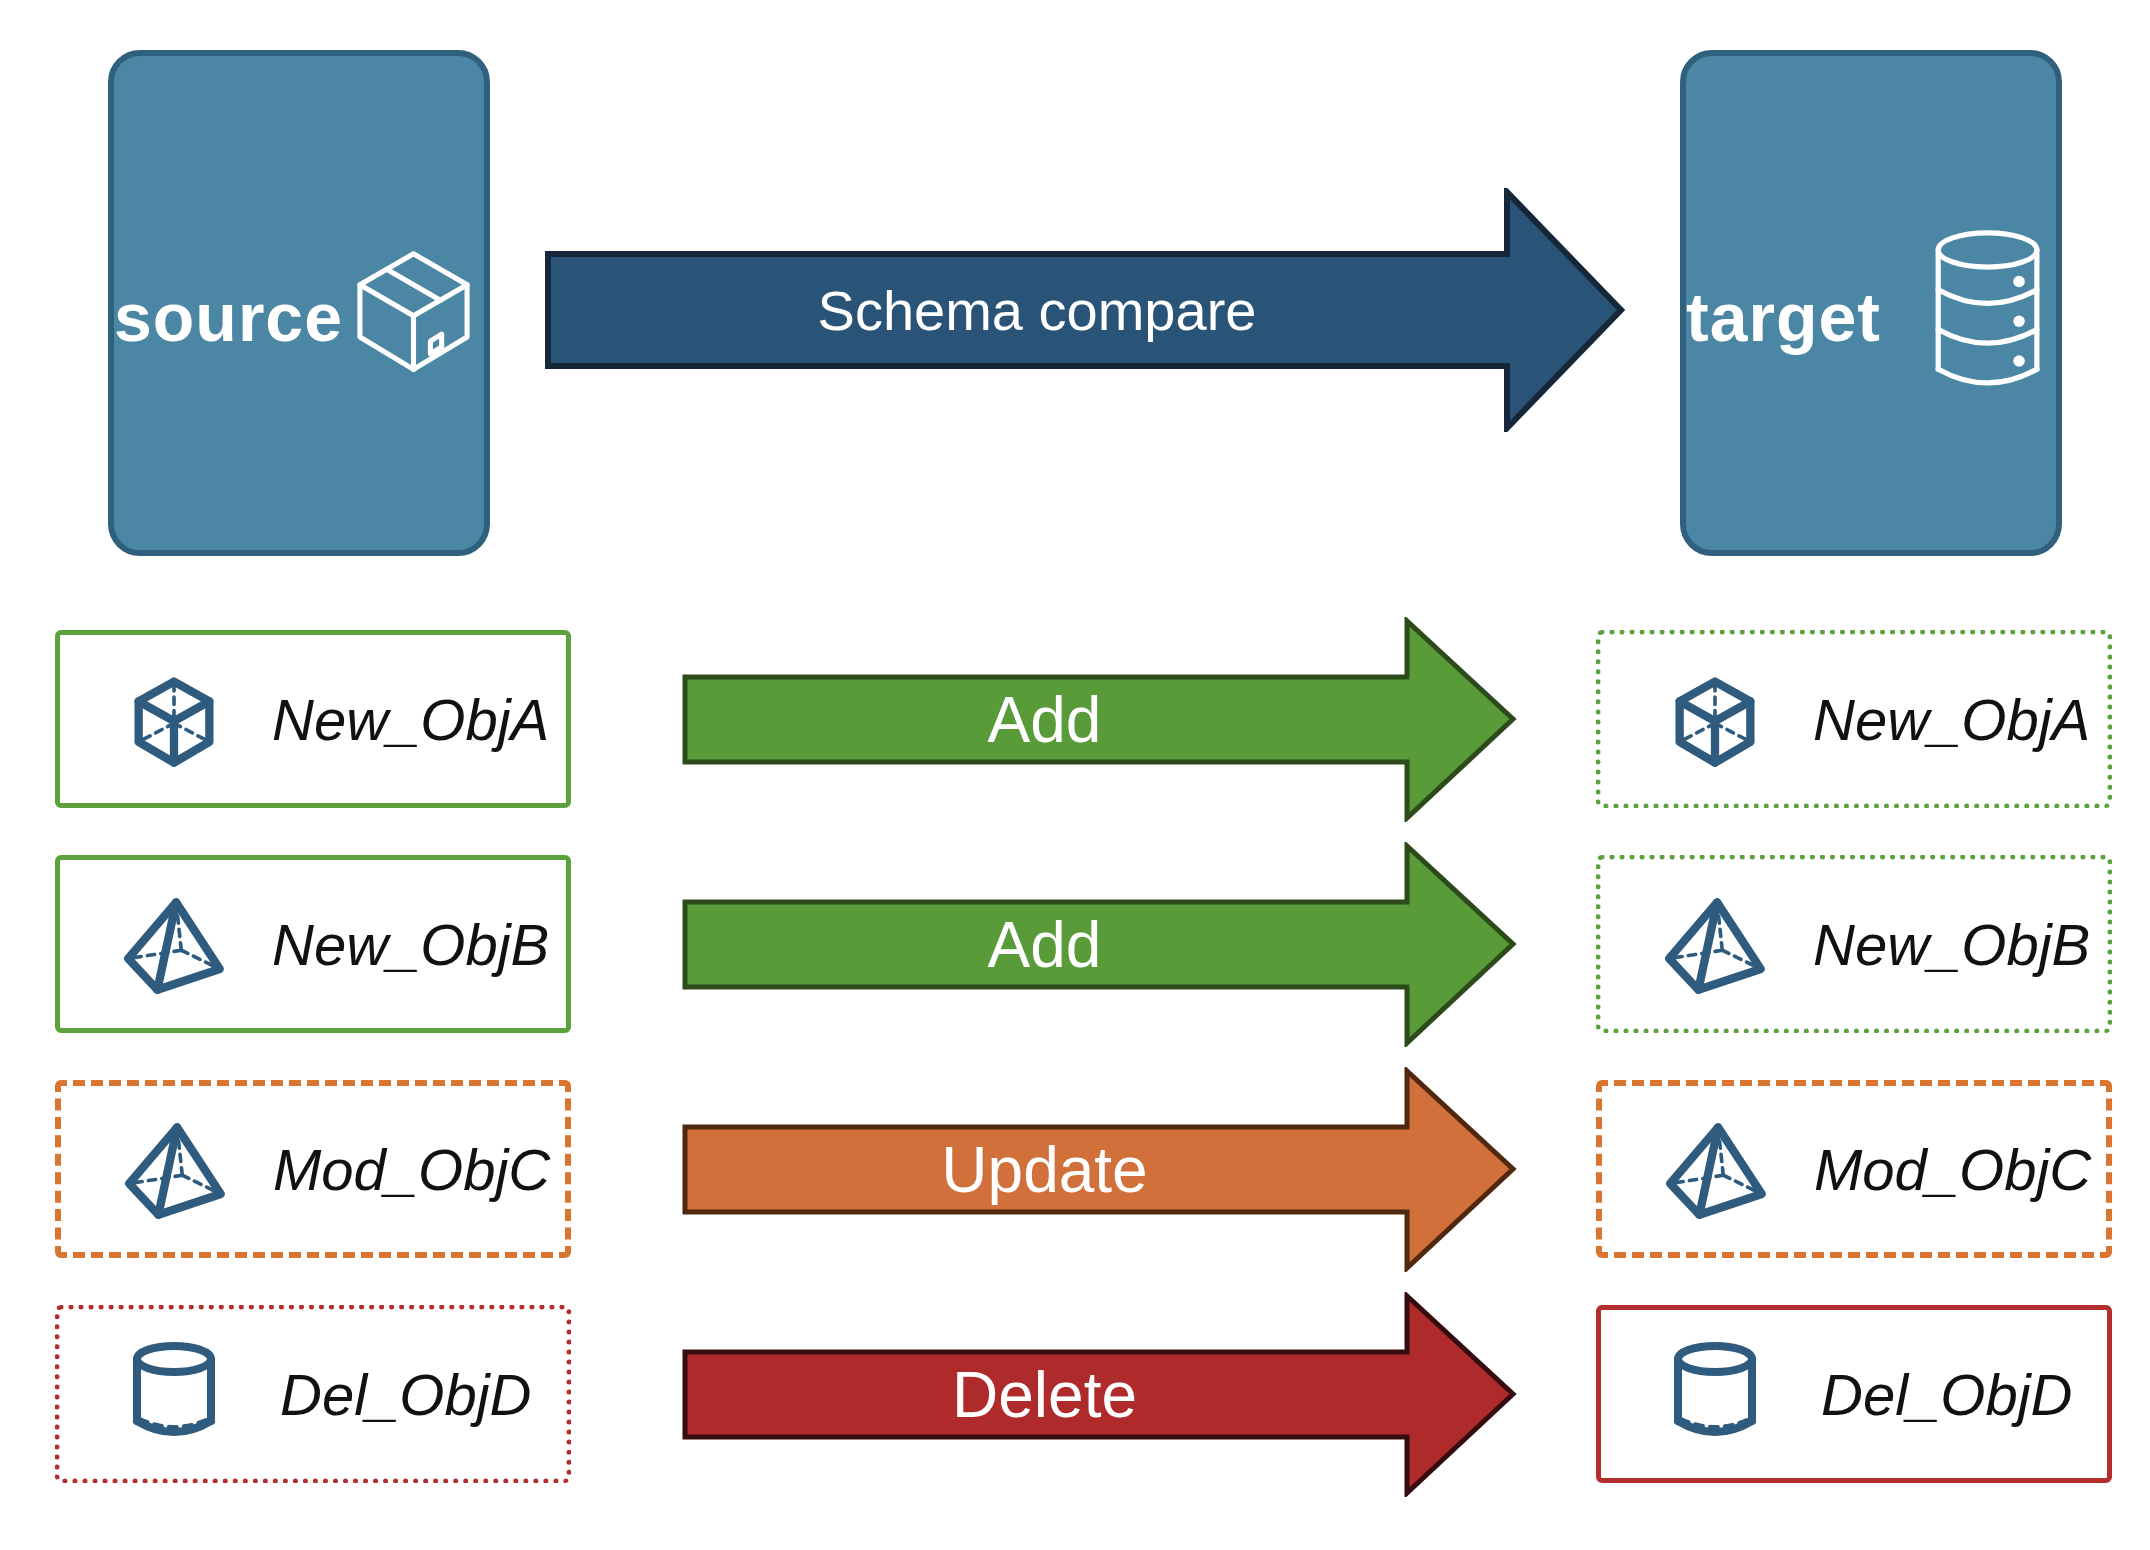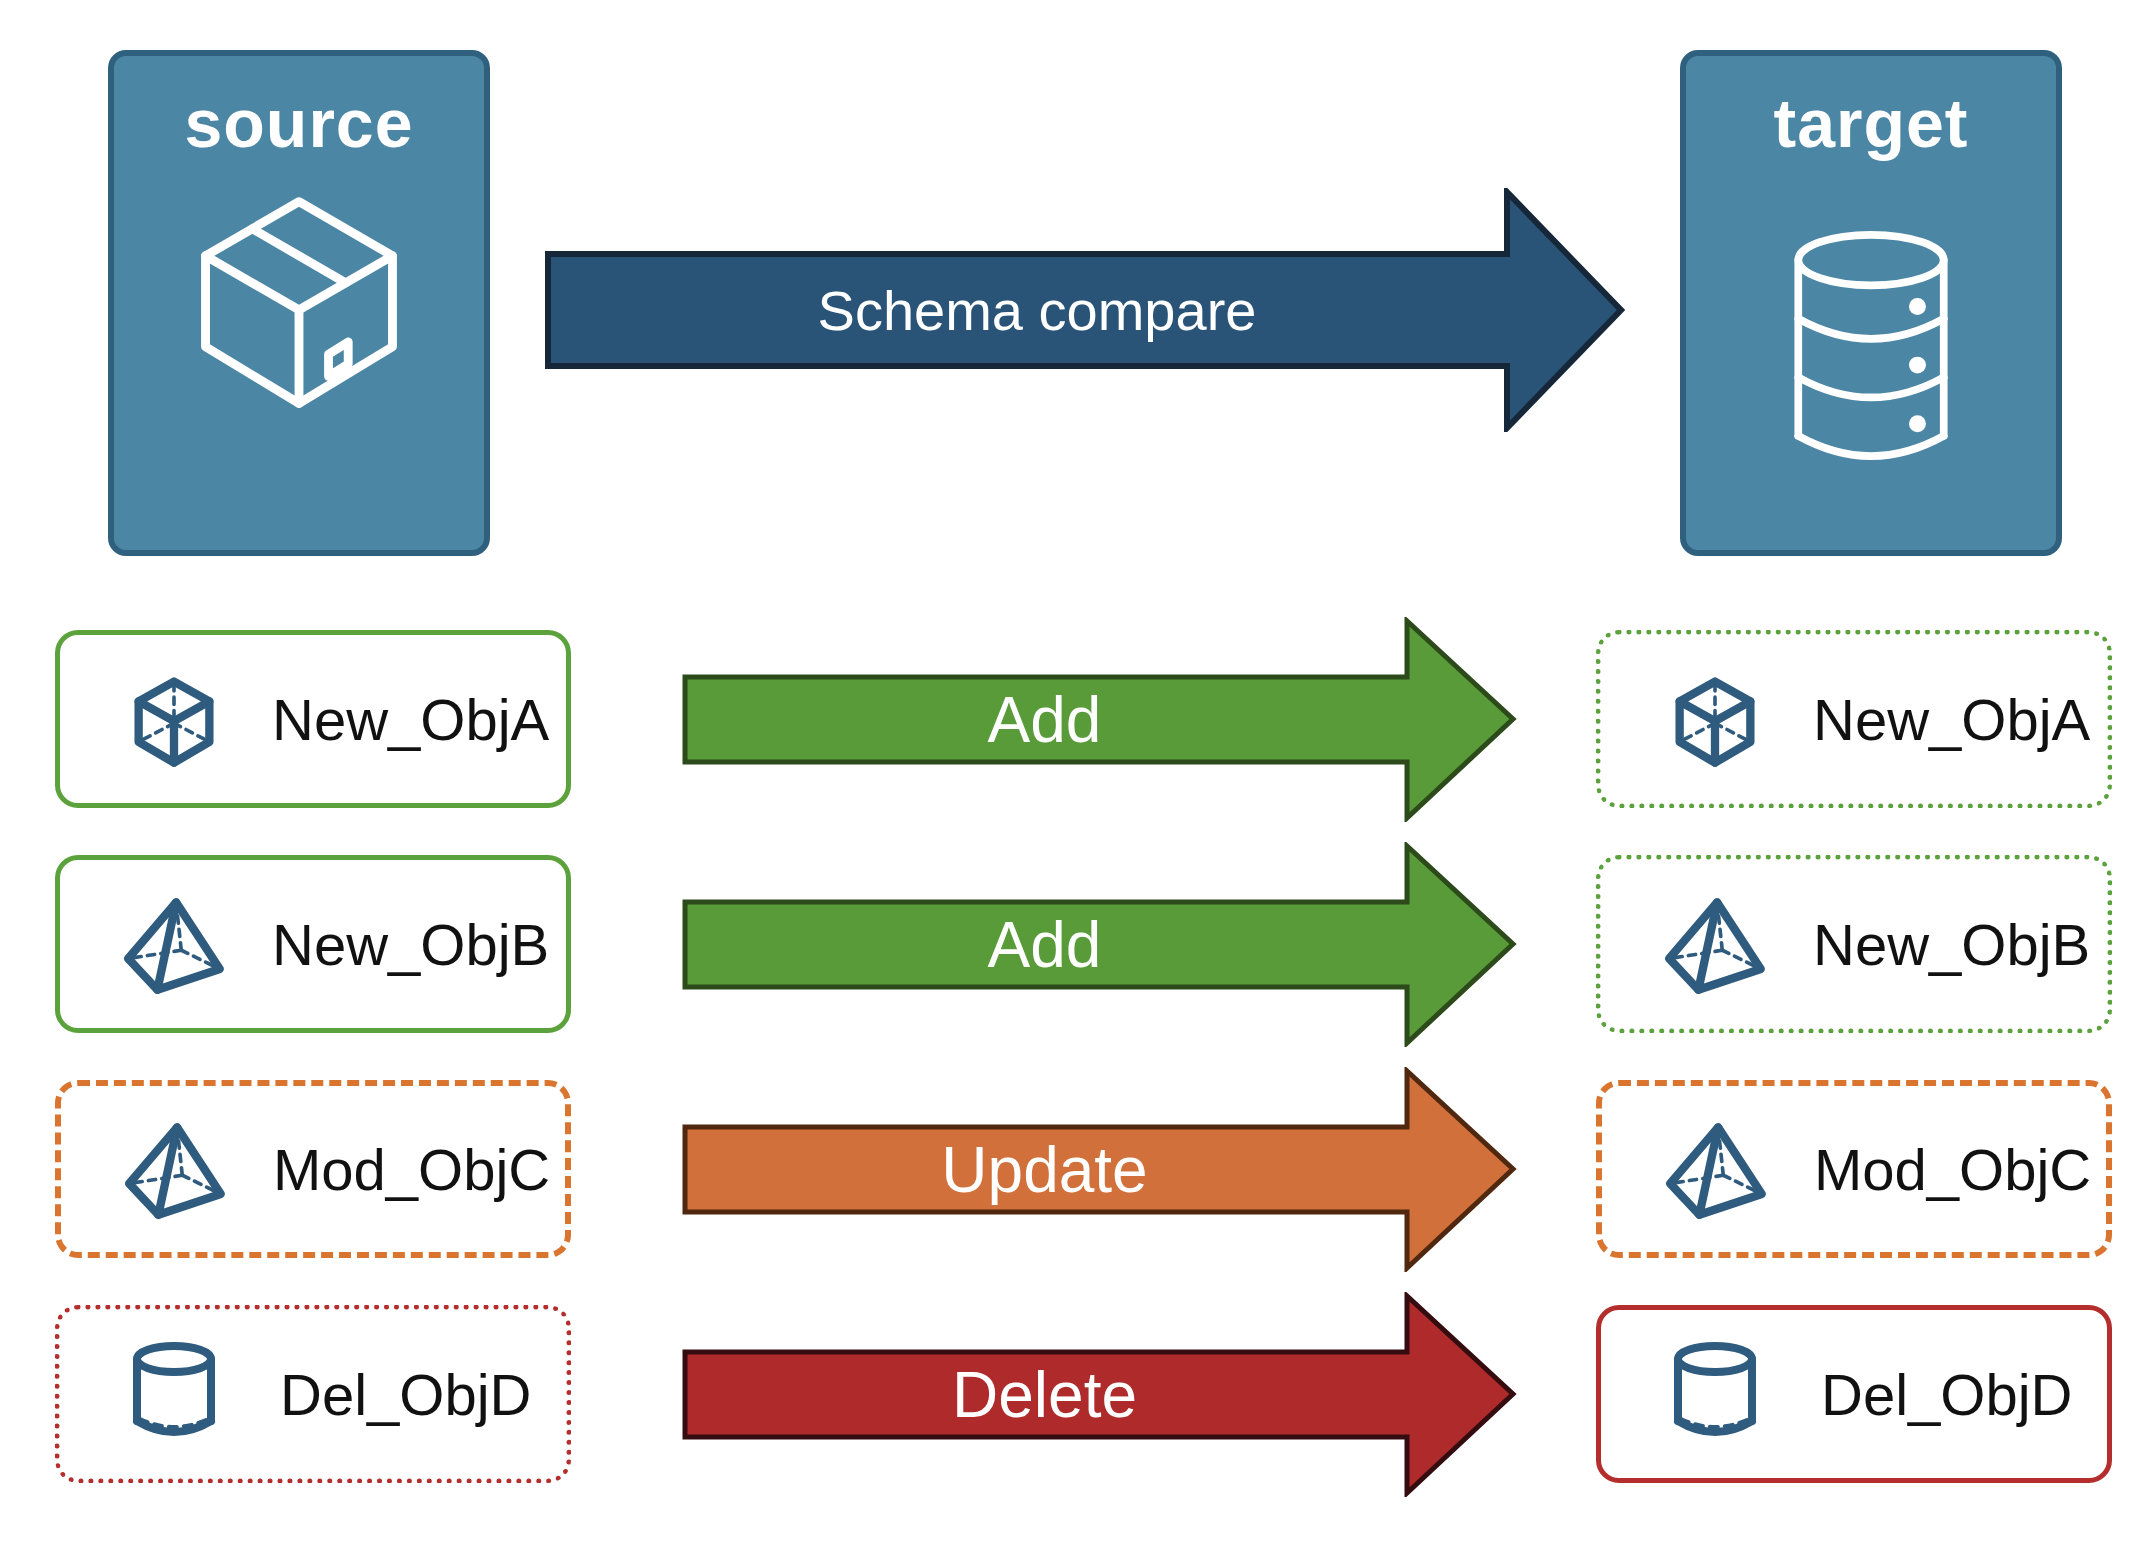--- a/index.html
+++ b/index.html
@@ -4,22 +4,22 @@
 <style>
   html,body{margin:0;padding:0;background:#ffffff;}
   #canvas{
     position:relative;width:2150px;height:1550px;background:#ffffff;
     font-family:"Liberation Sans",sans-serif;overflow:hidden;
   }
 
   
   .node{
     position:absolute;top:50px;width:382px;height:506px;box-sizing:border-box;
-    background:#4C86A5;border:6px solid #2F617F;border-radius:18px;
-    display:flex;flex-direction:column;align-items:center;
+    background:#4C86A5;border:6px solid #2F617F;border-radius:32px;
+    display:flex;flex-direction:row;align-items:center;
   }
   #source-node{left:108px;}
   #target-node{left:1680px;gap:38px;}
   .node-title{margin-top:28px;color:#ffffff;font-size:68px;font-weight:bold;letter-spacing:1px;}
   .node-icon{margin-top:20px;display:block;}
 
   
   .arrow{position:absolute;}
   .arrow svg{display:block;}
   .arrow-label{
@@ -31,21 +31,21 @@
   .row-arrow{left:682px;width:835px;height:205px;}
   .row-arrow .arrow-label{left:0;top:60px;width:725px;height:85px;font-size:64px;}
   #arrow-row-0{top:617px;}
   #arrow-row-1{top:842px;}
   #arrow-row-2{top:1067px;}
   #arrow-row-3{top:1292px;}
 
   
   .card{
     position:absolute;width:516px;height:178px;box-sizing:border-box;background:#ffffff;
-    border-radius:23px;display:flex;align-items:center;
+    border-radius:6px;display:flex;align-items:center;font-style:italic;
   }
   .left-card{left:55px;}
   .right-card{left:1596px;}
   .row0{top:630px;} .row1{top:855px;} .row2{top:1080px;} .row3{top:1305px;gap:8px;}
   .icon-slot{margin-left:58px;width:112px;display:flex;justify-content:center;flex:0 0 auto;}
   .card-label{margin-left:42px;font-size:58px;color:#111111;}
 
   .b-solid-green {border:5px solid  #5CA23C;}
   .b-dotted-green{border:5px dotted #5CA23C;}
   .b-dashed-orange{border:6px dashed #D9752F;}

